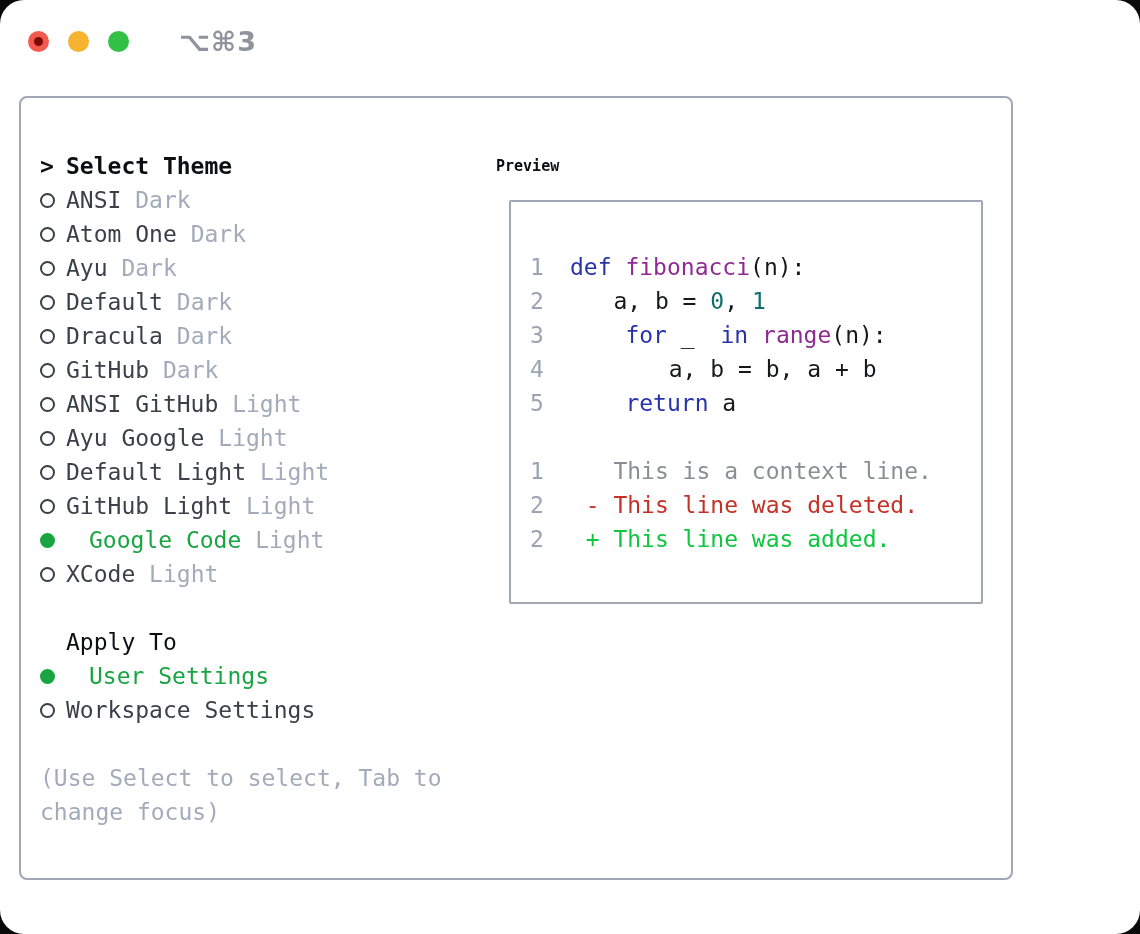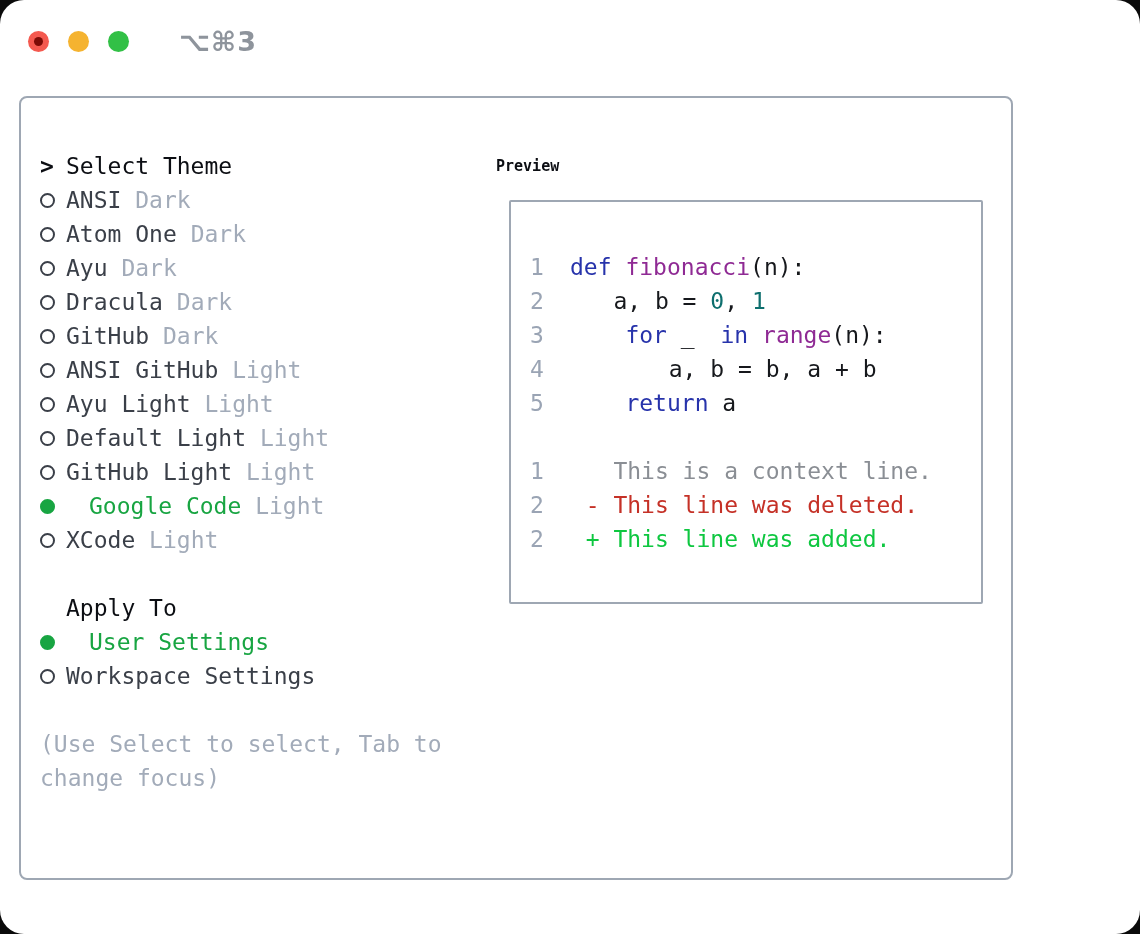--- a/index.html
+++ b/index.html
@@ -25,21 +25,21 @@
     border:2px solid var(--border,#9ea7b3);border-radius:8px;box-sizing:border-box;
   }
   
   .left-col{position:absolute;left:19px;top:51px;font-size:23px;line-height:34px;color:var(--list_text,#3a3f48);}
   .row{display:flex;align-items:center;height:34px;}
   .marker{width:26px;flex:0 0 26px;display:flex;align-items:center;}
   .dot{width:11px;height:11px;border:2.5px solid var(--list_text,#3a3f48);border-radius:50%;box-sizing:content-box;}
   .dot.sel{background:var(--accent_green,#18a542);border-color:var(--accent_green,#18a542);}
   .cursor{font-weight:bold;color:var(--heading,#0c0e13);}
   .label{white-space:pre;}
-  .hdr{font-weight:normal;color:var(--heading,#0c0e13);}
+  .hdr{font-weight:bold;color:var(--heading,#0c0e13);}
   .hdr2{color:var(--heading,#0c0e13);}
   .t-variant{color:var(--muted,#a2abb9);}
   .sel-text{color:var(--accent_green,#18a542);margin-left:23px;}
   .spacer{height:34px;}
   .help{color:var(--muted,#a2abb9);height:34px;display:flex;align-items:center;white-space:pre;}
   
   .preview-label{position:absolute;left:475px;top:51px;height:34px;display:flex;align-items:center;
     font-size:15px;font-weight:bold;color:var(--heading,#0c0e13);}
   .preview-box{position:absolute;left:488px;top:102px;width:474px;height:404px;
     border:2px solid var(--border,#9ea7b3);border-radius:2px;box-sizing:border-box;}
@@ -94,39 +94,45 @@
           <div class="row">
             <span class="marker">
               <span class="dot"></span>
             </span>
             <span class="label"><span>Ayu </span><span class="t-variant">Dark</span></span>
           </div>
           <div class="row">
             <span class="marker">
               <span class="dot"></span>
             </span>
+            <span class="label"><span>Default </span><span class="t-variant">Dark</span></span>
+          </div>
+          <div class="row">
+            <span class="marker">
+              <span class="dot"></span>
+            </span>
             <span class="label"><span>Dracula </span><span class="t-variant">Dark</span></span>
           </div>
           <div class="row">
             <span class="marker">
               <span class="dot"></span>
             </span>
             <span class="label"><span>GitHub </span><span class="t-variant">Dark</span></span>
           </div>
           <div class="row">
             <span class="marker">
               <span class="dot"></span>
             </span>
             <span class="label"><span>ANSI GitHub </span><span class="t-variant">Light</span></span>
           </div>
           <div class="row">
             <span class="marker">
               <span class="dot"></span>
             </span>
-            <span class="label"><span>Ayu Light </span><span class="t-variant">Light</span></span>
+            <span class="label"><span>Ayu Google </span><span class="t-variant">Light</span></span>
           </div>
           <div class="row">
             <span class="marker">
               <span class="dot"></span>
             </span>
             <span class="label"><span>Default Light </span><span class="t-variant">Light</span></span>
           </div>
           <div class="row">
             <span class="marker">
               <span class="dot"></span>

